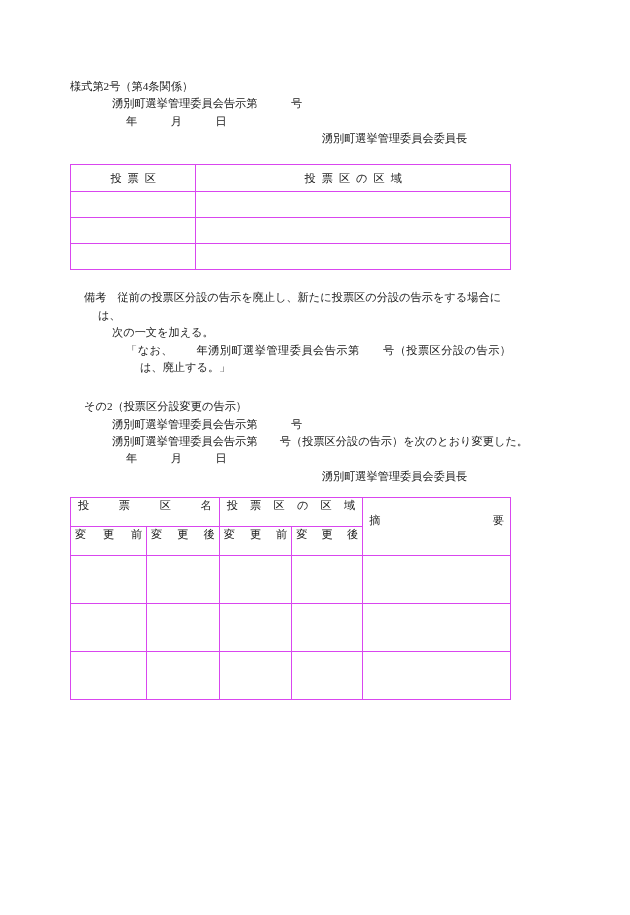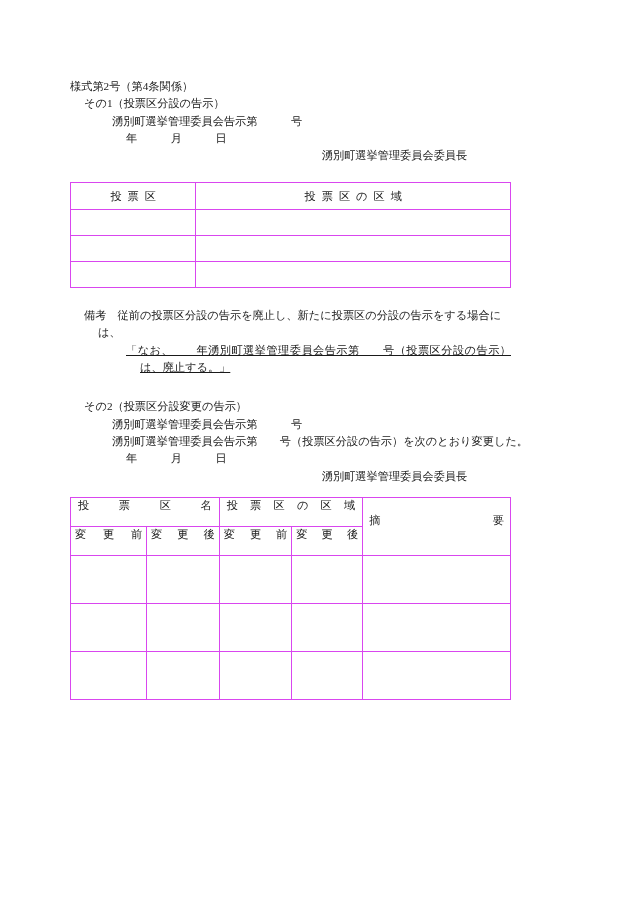--- a/index.html
+++ b/index.html
@@ -50,21 +50,20 @@
     text-indent: -14px;
     white-space: pre-wrap;
   }
   .note-cont { padding-left: 42px; white-space: pre-wrap; }
   .note-quote {
     padding-left: 70px;
     text-indent: -14px;
     white-space: pre-wrap;
     text-align: justify;
     text-justify: inter-ideograph;
-    text-decoration: underline;
   }
 
   .sec2 { margin-top: 22px; }
 
   
   table {
     border-collapse: collapse;
     width: 100%;
     table-layout: fixed;
   }
@@ -132,21 +131,20 @@
     height: 0;
   }
 </style>
 </head>
 <body>
 
 <div class="page">
 
   <div class="line">様式第2号（第4条関係）</div>
 
-  <div class="line ind1">その1（投票区分設の告示）</div>
 
   <div class="line ind3">湧別町選挙管理委員会告示第　　　号</div>
 
 
   <div class="line ind4">年　　　月　　　日</div>
 
   <div class="line signature">湧別町選挙管理委員会委員長</div>
 
   <table class="tbl1">
     <colgroup>
@@ -174,20 +172,21 @@
       </tr>
       <tr>
         <td></td>
         <td></td>
       </tr>
     </tbody>
   </table>
 
   <div class="note-block">
     <div class="note-hang"><span>備考</span>　<span>従前の投票区分設の告示を廃止し、新たに投票区の分設の告示をする場合には、</span></div>
+    <div class="note-cont">次の一文を加える。</div>
     <div class="note-quote">「なお、　　年湧別町選挙管理委員会告示第　　号（投票区分設の告示）は、廃止する。」</div>
   </div>
 
   <div class="sec2">
     <div class="line ind1">その2（投票区分設変更の告示）</div>
 
     <div class="line ind3">湧別町選挙管理委員会告示第　　　号</div>
 
     <div class="line ind3">湧別町選挙管理委員会告示第　　号（投票区分設の告示）を次のとおり変更した。</div>
 

